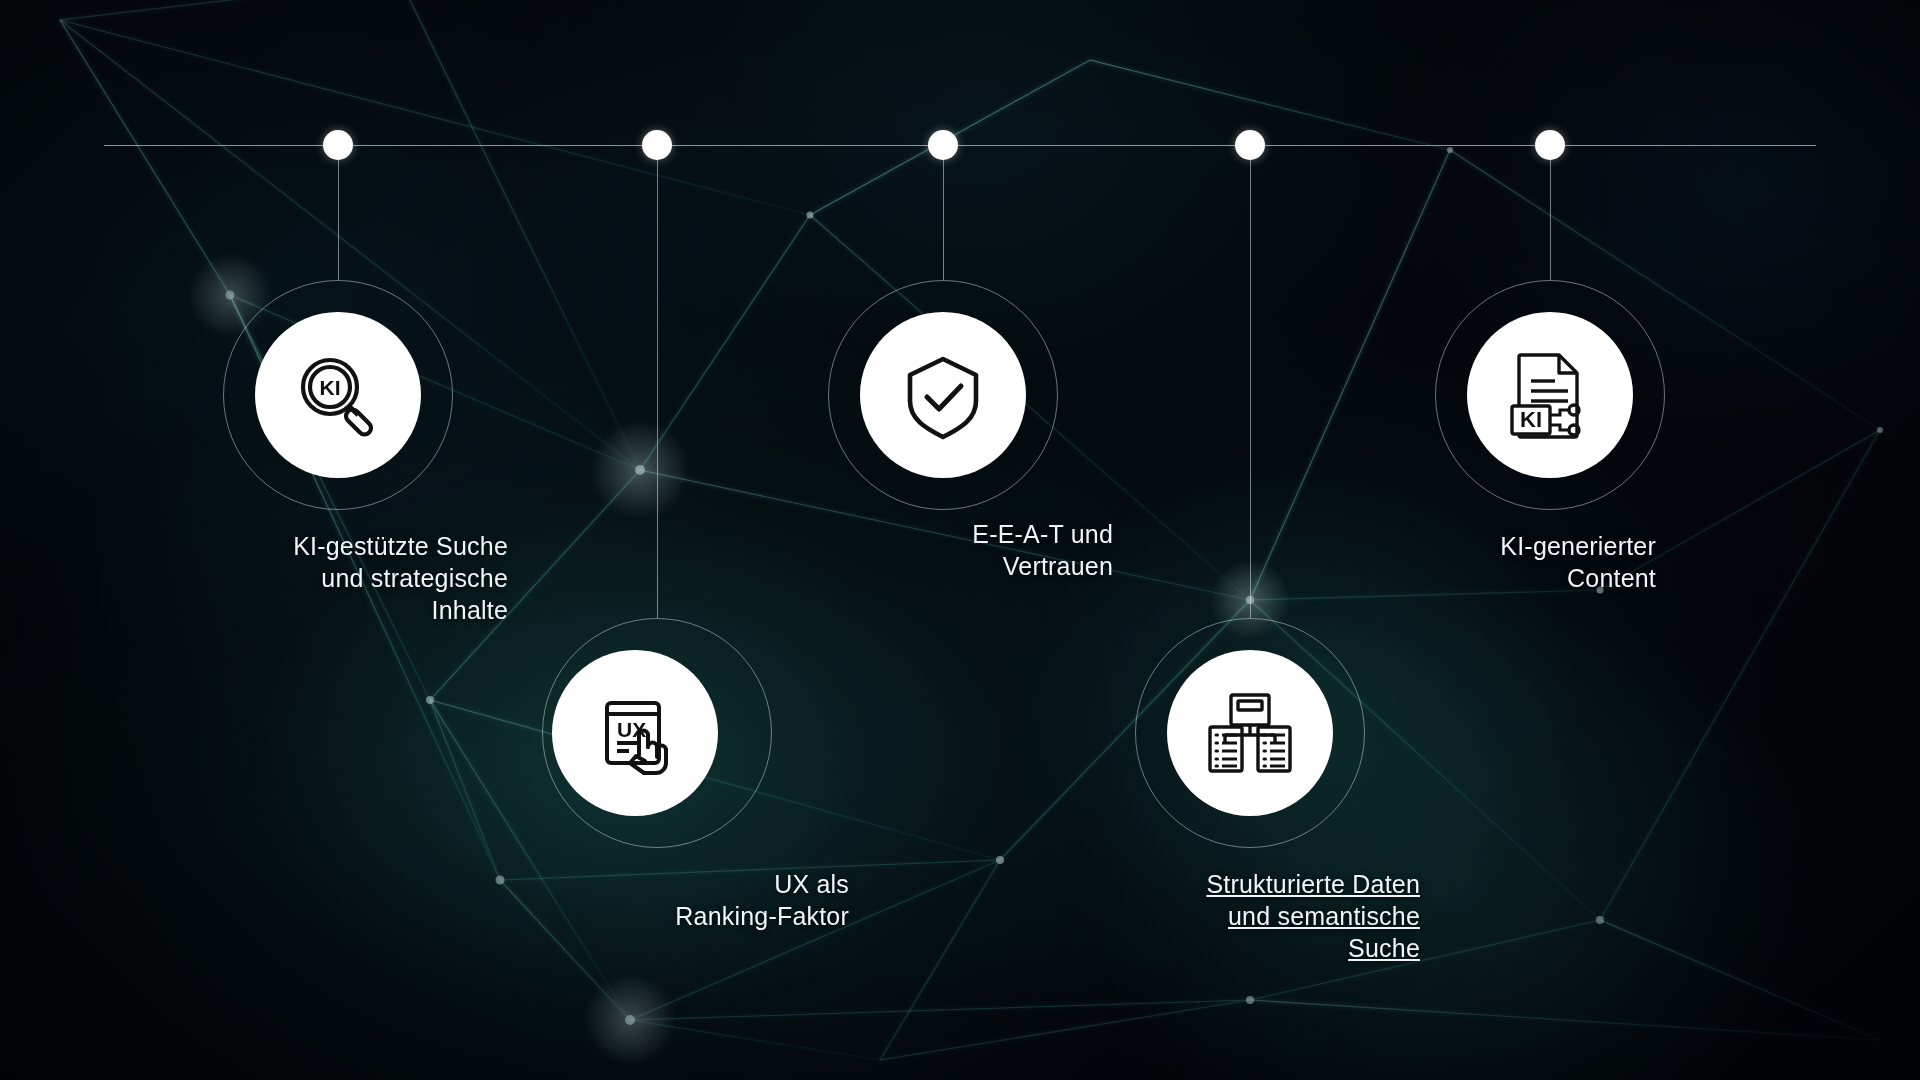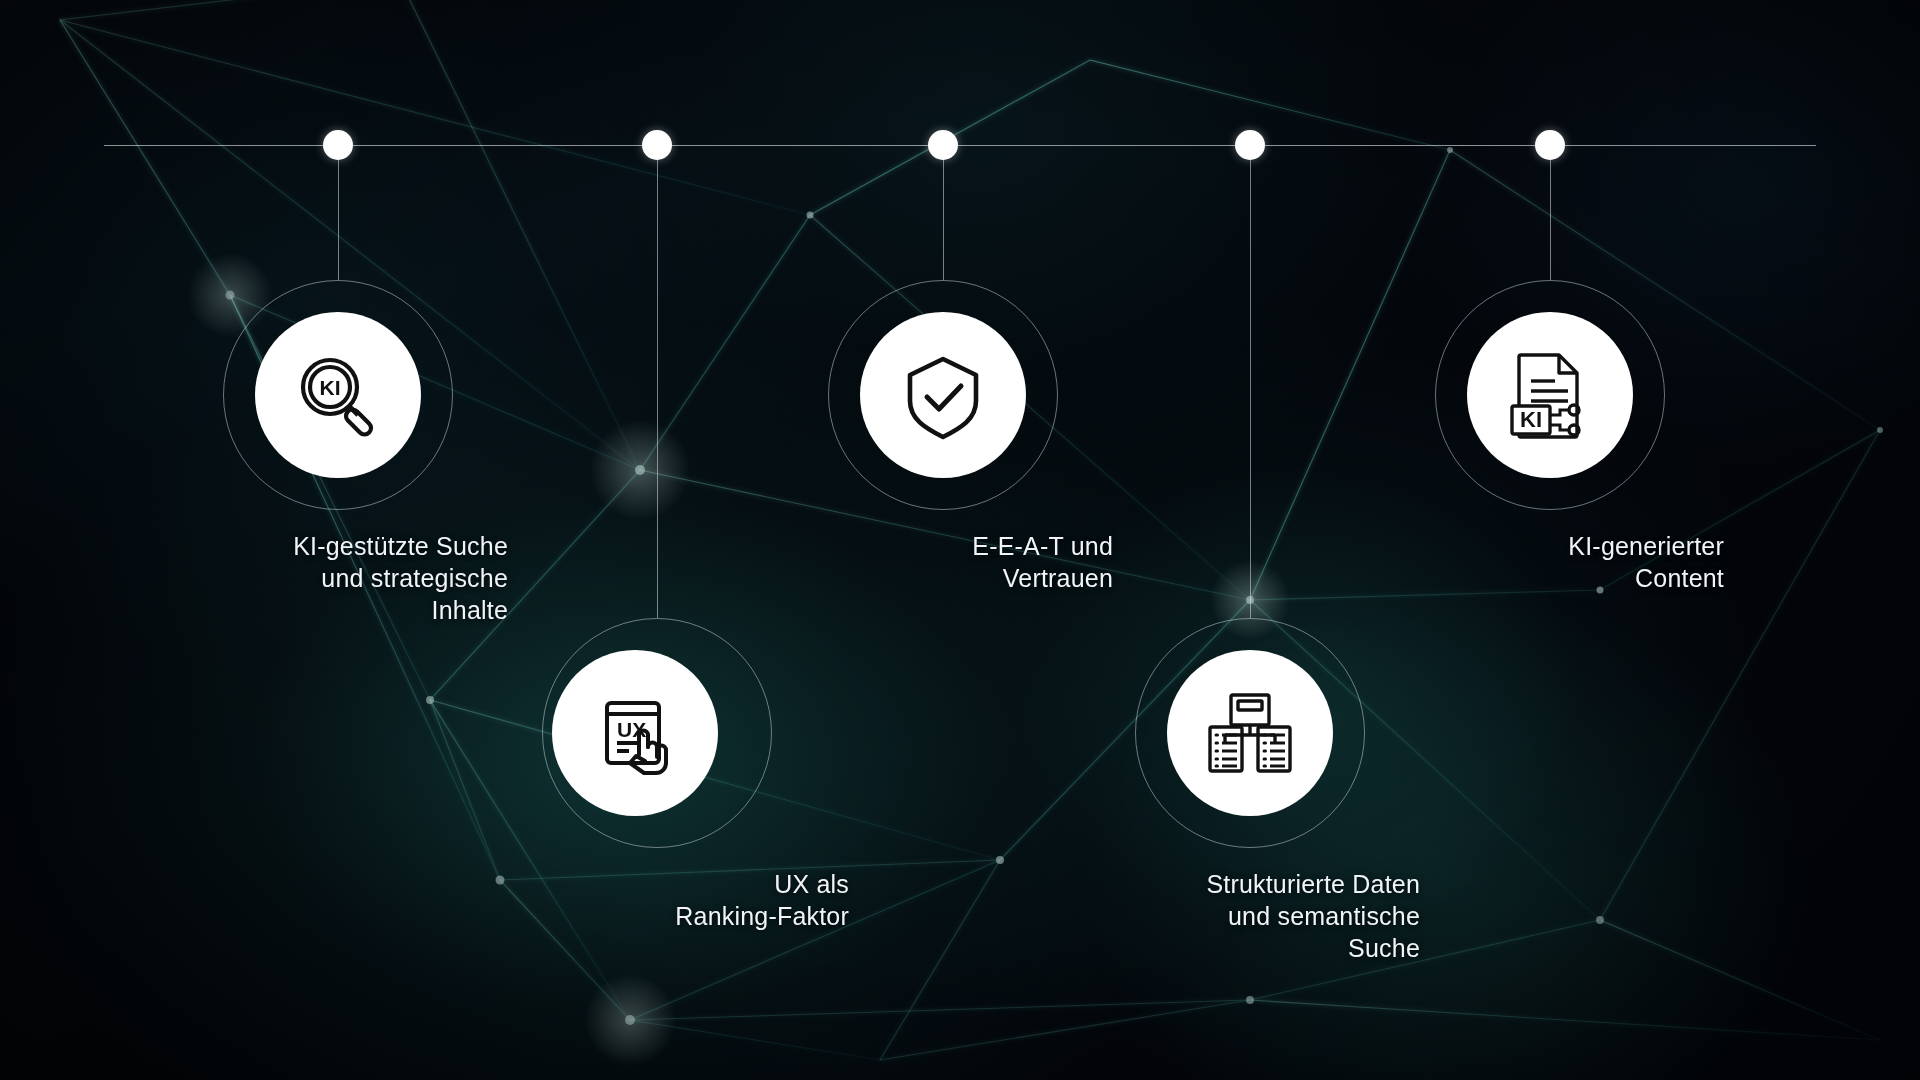--- a/index.html
+++ b/index.html
@@ -242,21 +242,21 @@
   </div>
 
   <div class="node">
     <div class="node-ring" style="height: 230px; width: 230px; left: 828px; top: 280px;"></div>
     <div class="node-disc" style="height: 166px; width: 166px; left: 860px; top: 312px;">
       <svg width="92" height="92" viewBox="0 0 92 92" fill="none" stroke="#111" stroke-width="4.6">
         <path d="M46 10 L79 26 v26 c0 18 -15 27 -33 36 c-18 -9 -33 -18 -33 -36 v-26 z" stroke-linejoin="round"></path>
         <path d="M30 48 l12 12 l22 -23" stroke-width="5" stroke-linecap="round" stroke-linejoin="round"></path>
       </svg>
     </div>
-    <div class="node-label" style="left: 773px; top: 530px; width: 340px;">E-E-A-T und
+    <div class="node-label" style="left: 773px; top: 518px; width: 340px;">E-E-A-T und
 Vertrauen</div>
   </div>
 
   <div class="node">
     <div class="node-ring" style="height: 230px; width: 230px; left: 1135px; top: 618px;"></div>
     <div class="node-disc" style="height: 166px; width: 166px; left: 1167px; top: 650px;">
       <svg width="92" height="92" viewBox="0 0 92 92" fill="none" stroke="#111" stroke-width="3.4">
         <rect x="27" y="8" width="38" height="30" rx="2"></rect>
         <rect x="34" y="14" width="24" height="9" rx="1"></rect>
         <line x1="46" y1="38" x2="46" y2="48"></line>
@@ -283,21 +283,21 @@
           <line x1="66" y1="56" x2="81" y2="56"></line>
           <line x1="60" y1="64" x2="61.5" y2="64" stroke-linecap="round"></line>
           <line x1="66" y1="64" x2="81" y2="64"></line>
           <line x1="60" y1="72" x2="61.5" y2="72" stroke-linecap="round"></line>
           <line x1="66" y1="72" x2="81" y2="72"></line>
           <line x1="60" y1="79" x2="61.5" y2="79" stroke-linecap="round"></line>
           <line x1="66" y1="79" x2="81" y2="79"></line>
         </g>
       </svg>
     </div>
-    <div class="node-label" style="left: 1080px; top: 868px; width: 340px;">Strukturierte Daten
+    <div class="node-label" style="left: 1080px; top: 868px; width: 340px; text-decoration: underline;">Strukturierte Daten
 und semantische
 Suche</div>
   </div>
 
   <div class="node">
     <div class="node-ring" style="height: 230px; width: 230px; left: 1435px; top: 280px;"></div>
     <div class="node-disc" style="height: 166px; width: 166px; left: 1467px; top: 312px;">
       <svg width="92" height="92" viewBox="0 0 92 92" fill="none" stroke="#111" stroke-width="3.4">
         <path d="M17 6 h38 l18 18 v62 a2 2 0 0 1 -2 2 h-54 a2 2 0 0 1 -2 -2 v-78 a2 2 0 0 1 2 -2 z" stroke-linejoin="round"></path>
         <path d="M55 6 v18 h18" stroke-linejoin="round"></path>
@@ -305,17 +305,17 @@
         <line x1="27" y1="42" x2="64" y2="42"></line>
         <line x1="27" y1="52" x2="64" y2="52"></line>
         <rect x="8" y="57" width="38" height="28" rx="2" fill="#fff"></rect>
         <text x="27" y="78" font-family="'Liberation Sans',sans-serif" font-size="22" font-weight="bold" fill="#111" stroke="none" text-anchor="middle">KI</text>
         <path d="M46 66 h10 v-5 h10" stroke-width="3"></path>
         <path d="M46 76 h10 v5 h10" stroke-width="3"></path>
         <circle cx="70" cy="61" r="5"></circle>
         <circle cx="70" cy="81" r="5"></circle>
       </svg>
     </div>
-    <div class="node-label" style="left: 1384px; top: 530px; width: 340px;">KI-generierter
+    <div class="node-label" style="left: 1316px; top: 530px; width: 340px;">KI-generierter
 Content</div>
   </div>
 
 </div>
 
 </body></html>

